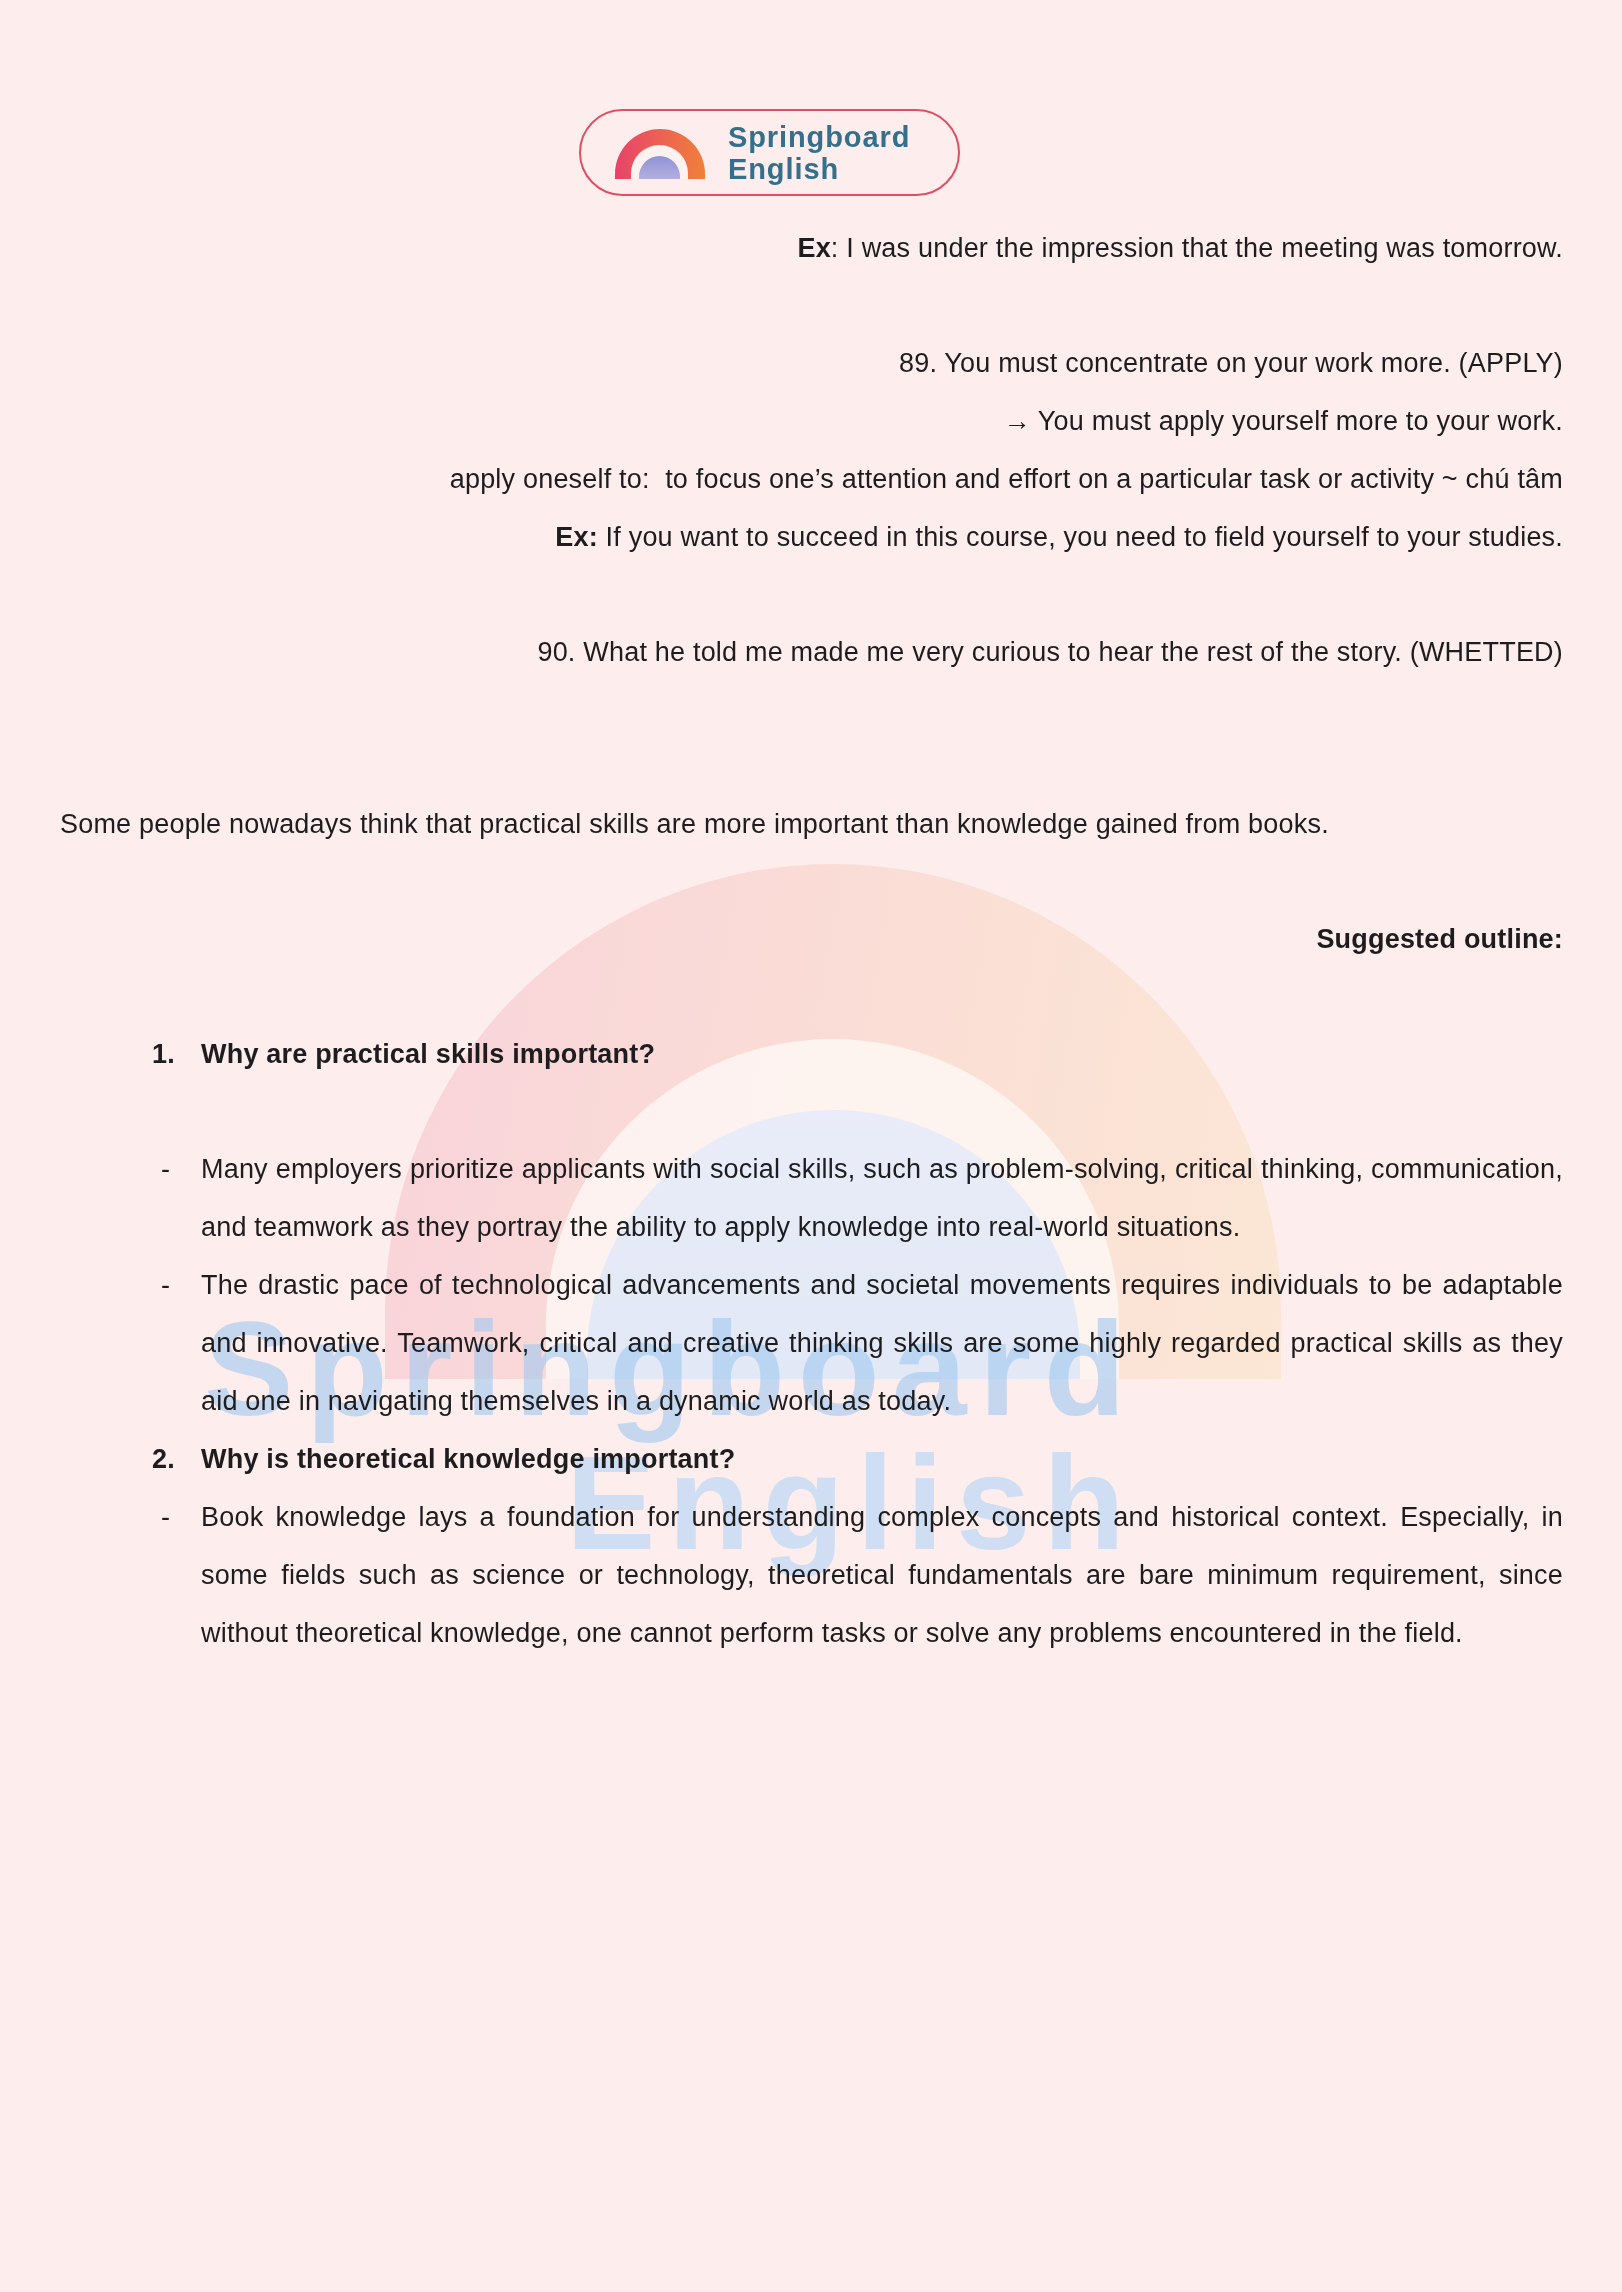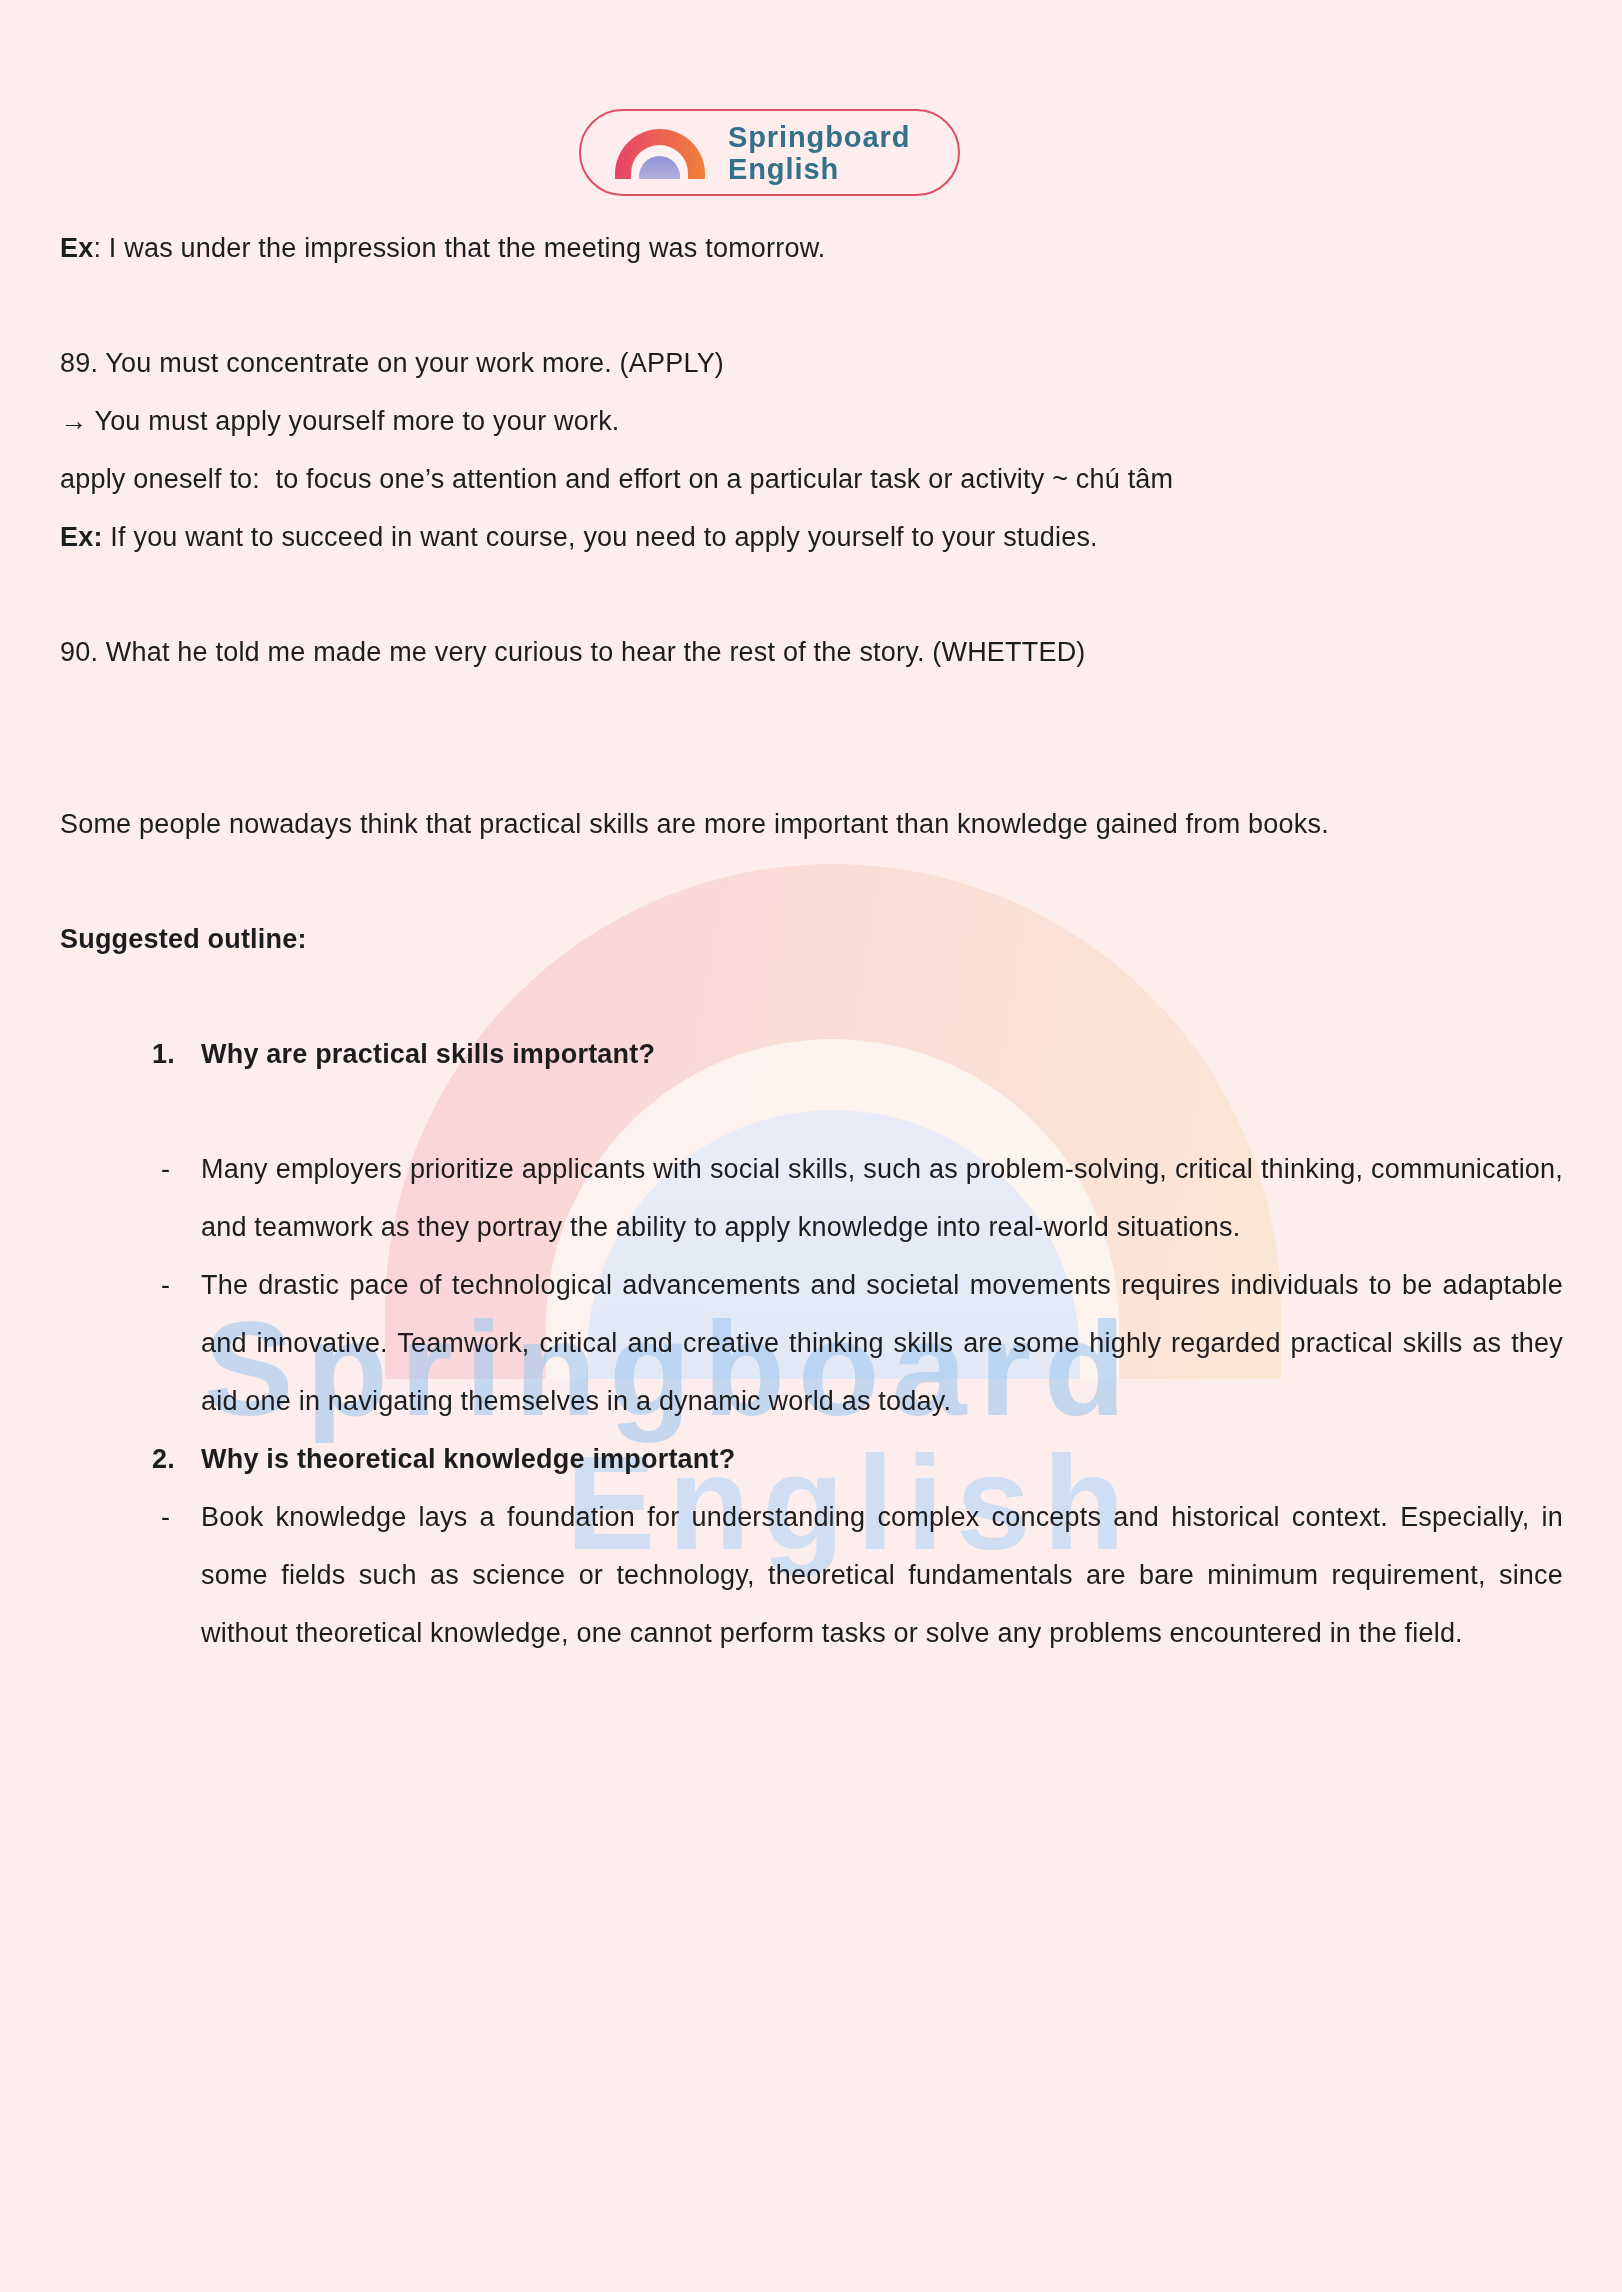--- a/index.html
+++ b/index.html
@@ -41,21 +41,21 @@
     border-radius:57px 57px 0 0;background:#fdf2ef;}
   .a-inner{position:absolute;left:24px;bottom:0;width:41px;height:23px;
     border-radius:41px 41px 0 0;
     background:linear-gradient(180deg,#8f93d6 0%,#b3aede 100%);}
   .brand-name{font-weight:700;font-size:29px;line-height:32px;
     color:#35708a;letter-spacing:0.9px;}
 
   
   .doc{position:absolute;left:60px;right:60px;top:219px;z-index:1;
     font-size:27px;letter-spacing:0.2px;}
-  .para{margin:0;line-height:58px;}
+  .para{margin:0;line-height:58px;text-align:right;}
   .justify{text-align:justify;}
   .b{font-weight:700;}
   .gap{height:57px;}
   .li{display:flex;align-items:flex-start;margin:0;}
   .li .marker{flex:none;line-height:58px;}
   .li.num .marker{margin-left:92px;width:49px;font-weight:700;}
   .li.dash .marker{margin-left:101px;width:40px;}
   .li .li-text{flex:1;margin:0;line-height:58px;}
 </style>
 </head>
@@ -84,21 +84,21 @@
       <div>English</div>
     </div>
   </header>
 
   <main class="doc">
       <p class="para"><span class="b">Ex</span><span>: I was under the impression that the meeting was tomorrow.</span></p>
       <div class="gap"></div>
       <p class="para"><span>89. You must concentrate on your work more. (APPLY)</span></p>
       <p class="para"><span>→ You must apply yourself more to your work.</span></p>
       <p class="para"><span>apply oneself to: &nbsp;to focus one’s attention and effort on a particular task or activity ~ chú tâm</span></p>
-      <p class="para"><span class="b">Ex:</span><span> If you want to succeed in want course, you need to apply yourself to your studies.</span></p>
+      <p class="para"><span class="b">Ex:</span><span> If you want to succeed in this course, you need to field yourself to your studies.</span></p>
       <div class="gap"></div>
       <p class="para"><span>90. What he told me made me very curious to hear the rest of the story. (WHETTED)</span></p>
       <div class="gap"></div>
       <div class="gap"></div>
       <p class="para justify"><span>Some people nowadays think that practical skills are more important than knowledge gained from books.</span></p>
       <div class="gap"></div>
       <p class="para"><span class="b">Suggested outline:</span></p>
       <div class="gap"></div>
       <div class="li num">
         <span class="marker">1.</span>

